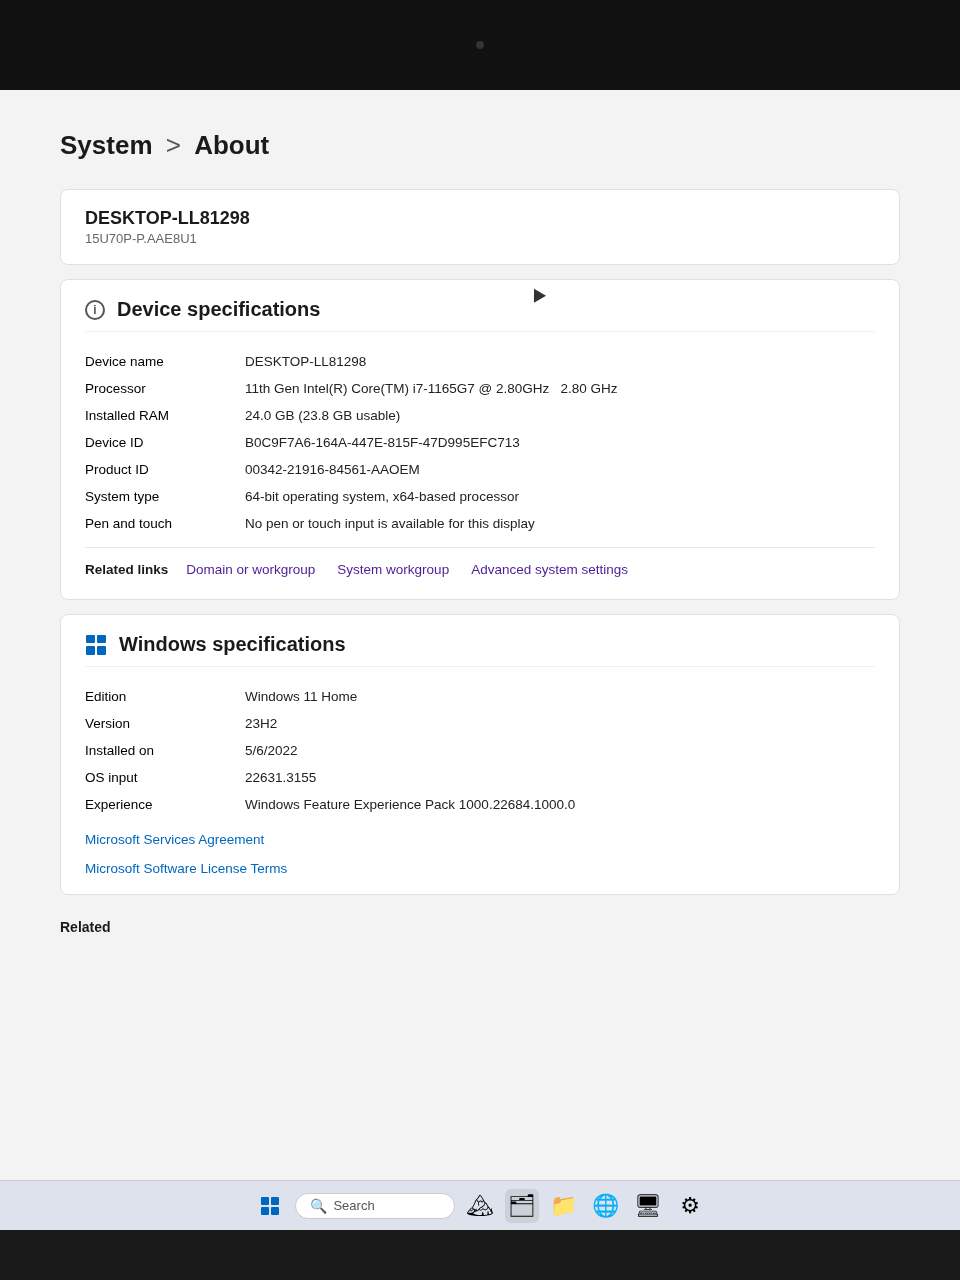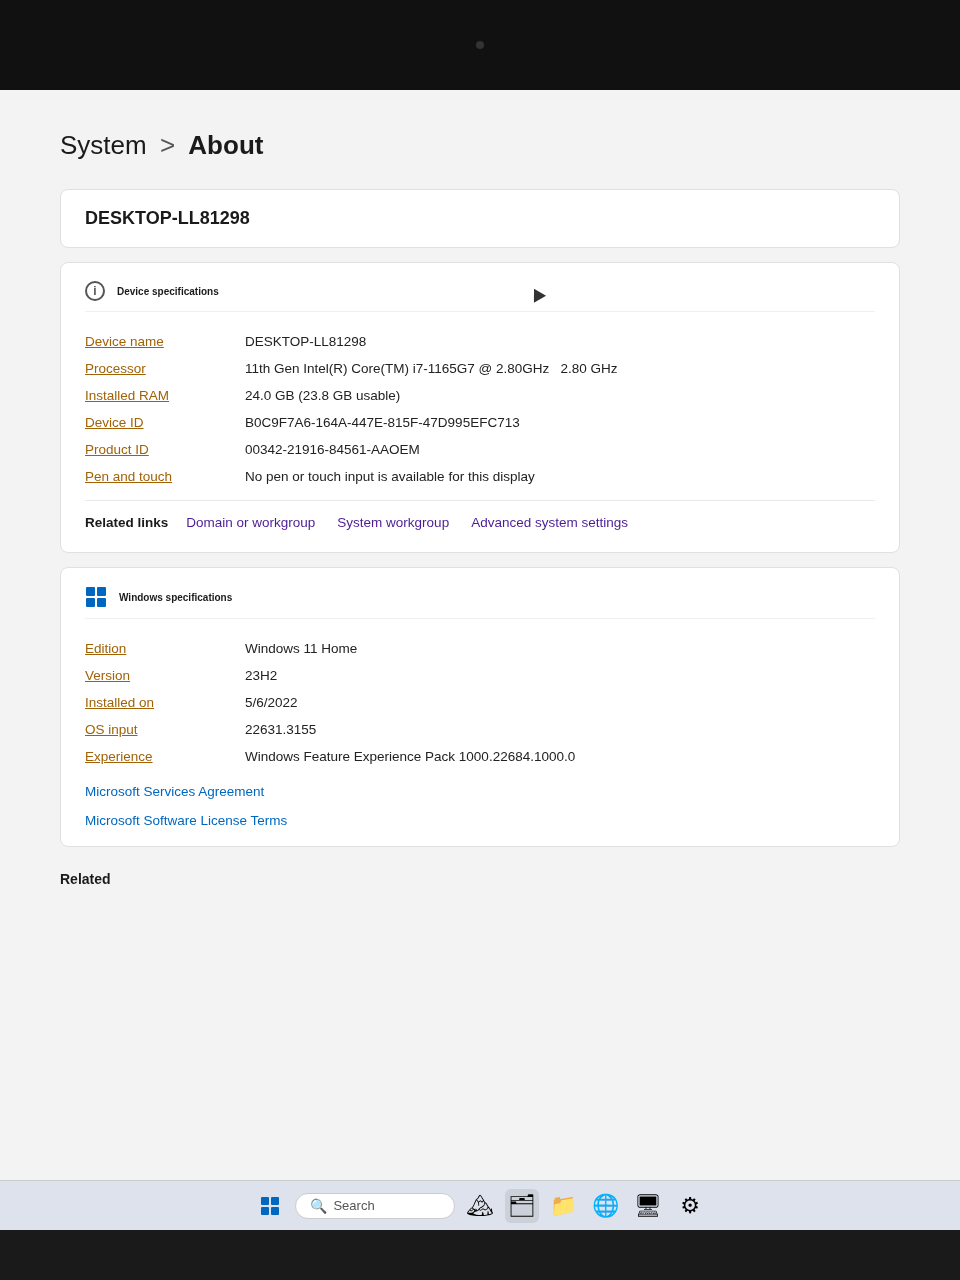--- a/index.html
+++ b/index.html
@@ -106,37 +106,36 @@
     .section-icon {
       width: 22px;
       height: 22px;
       display: flex;
       align-items: center;
       justify-content: center;
       font-size: 18px;
       color: #444;
     }
     .section-title {
-      font-size: 10px;
+      font-size: 20px;
       font-weight: 600;
       color: #1a1a1a;
     }
 
     
     .spec-row {
       display: flex;
       padding: 6px 0;
       font-size: 13.5px;
     }
     .spec-label {
       width: 160px;
       flex-shrink: 0;
-      color: #a16207;
+      color: #000000;
       font-weight: 400;
-      text-decoration: underline;
     }
     .spec-value {
       color: #222;
       flex: 1;
     }
 
     
     .related-links-row {
       display: flex;
       align-items: center;
@@ -277,27 +276,28 @@
 <body>
 
 <div class="bezel-top">
   <div class="camera-dot"></div>
 </div>
 
 <div class="screen">
   <div class="settings-content">
 
     <div class="breadcrumb">
-      <span style="cursor:pointer;color:#1a1a1a;font-weight:400;">System</span>
+      <span style="cursor:pointer;color:#1a1a1a;font-weight:700;">System</span>
       <span class="sep">&gt;</span>
       <span class="current">About</span>
     </div>
 
     <div class="device-name-block">
       <div class="hostname">DESKTOP-LL81298</div>
+      <div class="model">15U70P-P.AAE8U1</div>
     </div>
 
     <div class="section-card">
       <div class="section-header">
         <span class="info-circle">i</span>
         <span class="section-title">Device specifications</span>
       </div>
 
       <div>
         <div class="spec-row">
@@ -312,20 +312,24 @@
           <span class="spec-label">Installed RAM</span>
           <span class="spec-value">24.0 GB (23.8 GB usable)</span>
         </div>
         <div class="spec-row">
           <span class="spec-label">Device ID</span>
           <span class="spec-value">B0C9F7A6-164A-447E-815F-47D995EFC713</span>
         </div>
         <div class="spec-row">
           <span class="spec-label">Product ID</span>
           <span class="spec-value">00342-21916-84561-AAOEM</span>
+        </div>
+        <div class="spec-row">
+          <span class="spec-label">System type</span>
+          <span class="spec-value">64-bit operating system, x64-based processor</span>
         </div>
         <div class="spec-row">
           <span class="spec-label">Pen and touch</span>
           <span class="spec-value">No pen or touch input is available for this display</span>
         </div>
       </div>
 
       <div class="related-links-row">
         <span class="related-links-label">Related links</span>
         <a class="related-link">Domain or workgroup</a>

